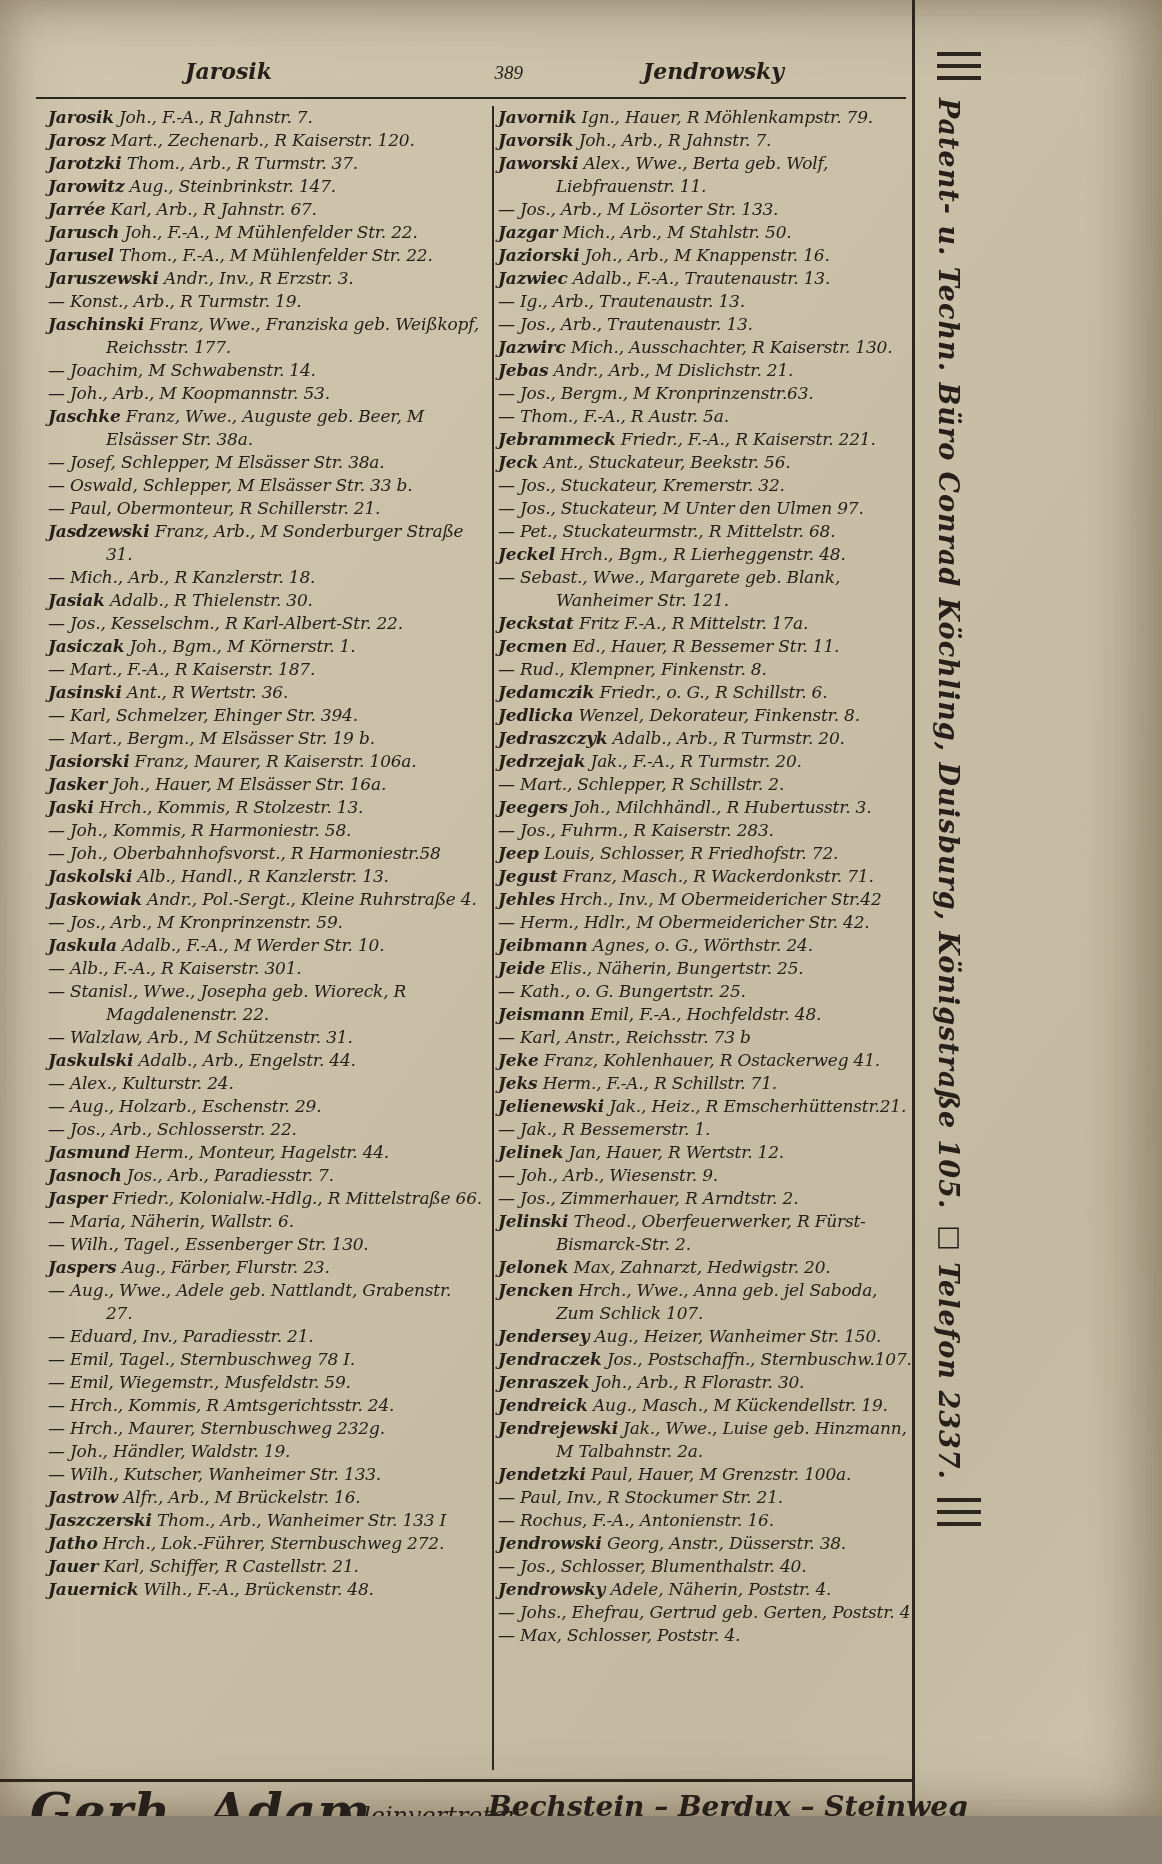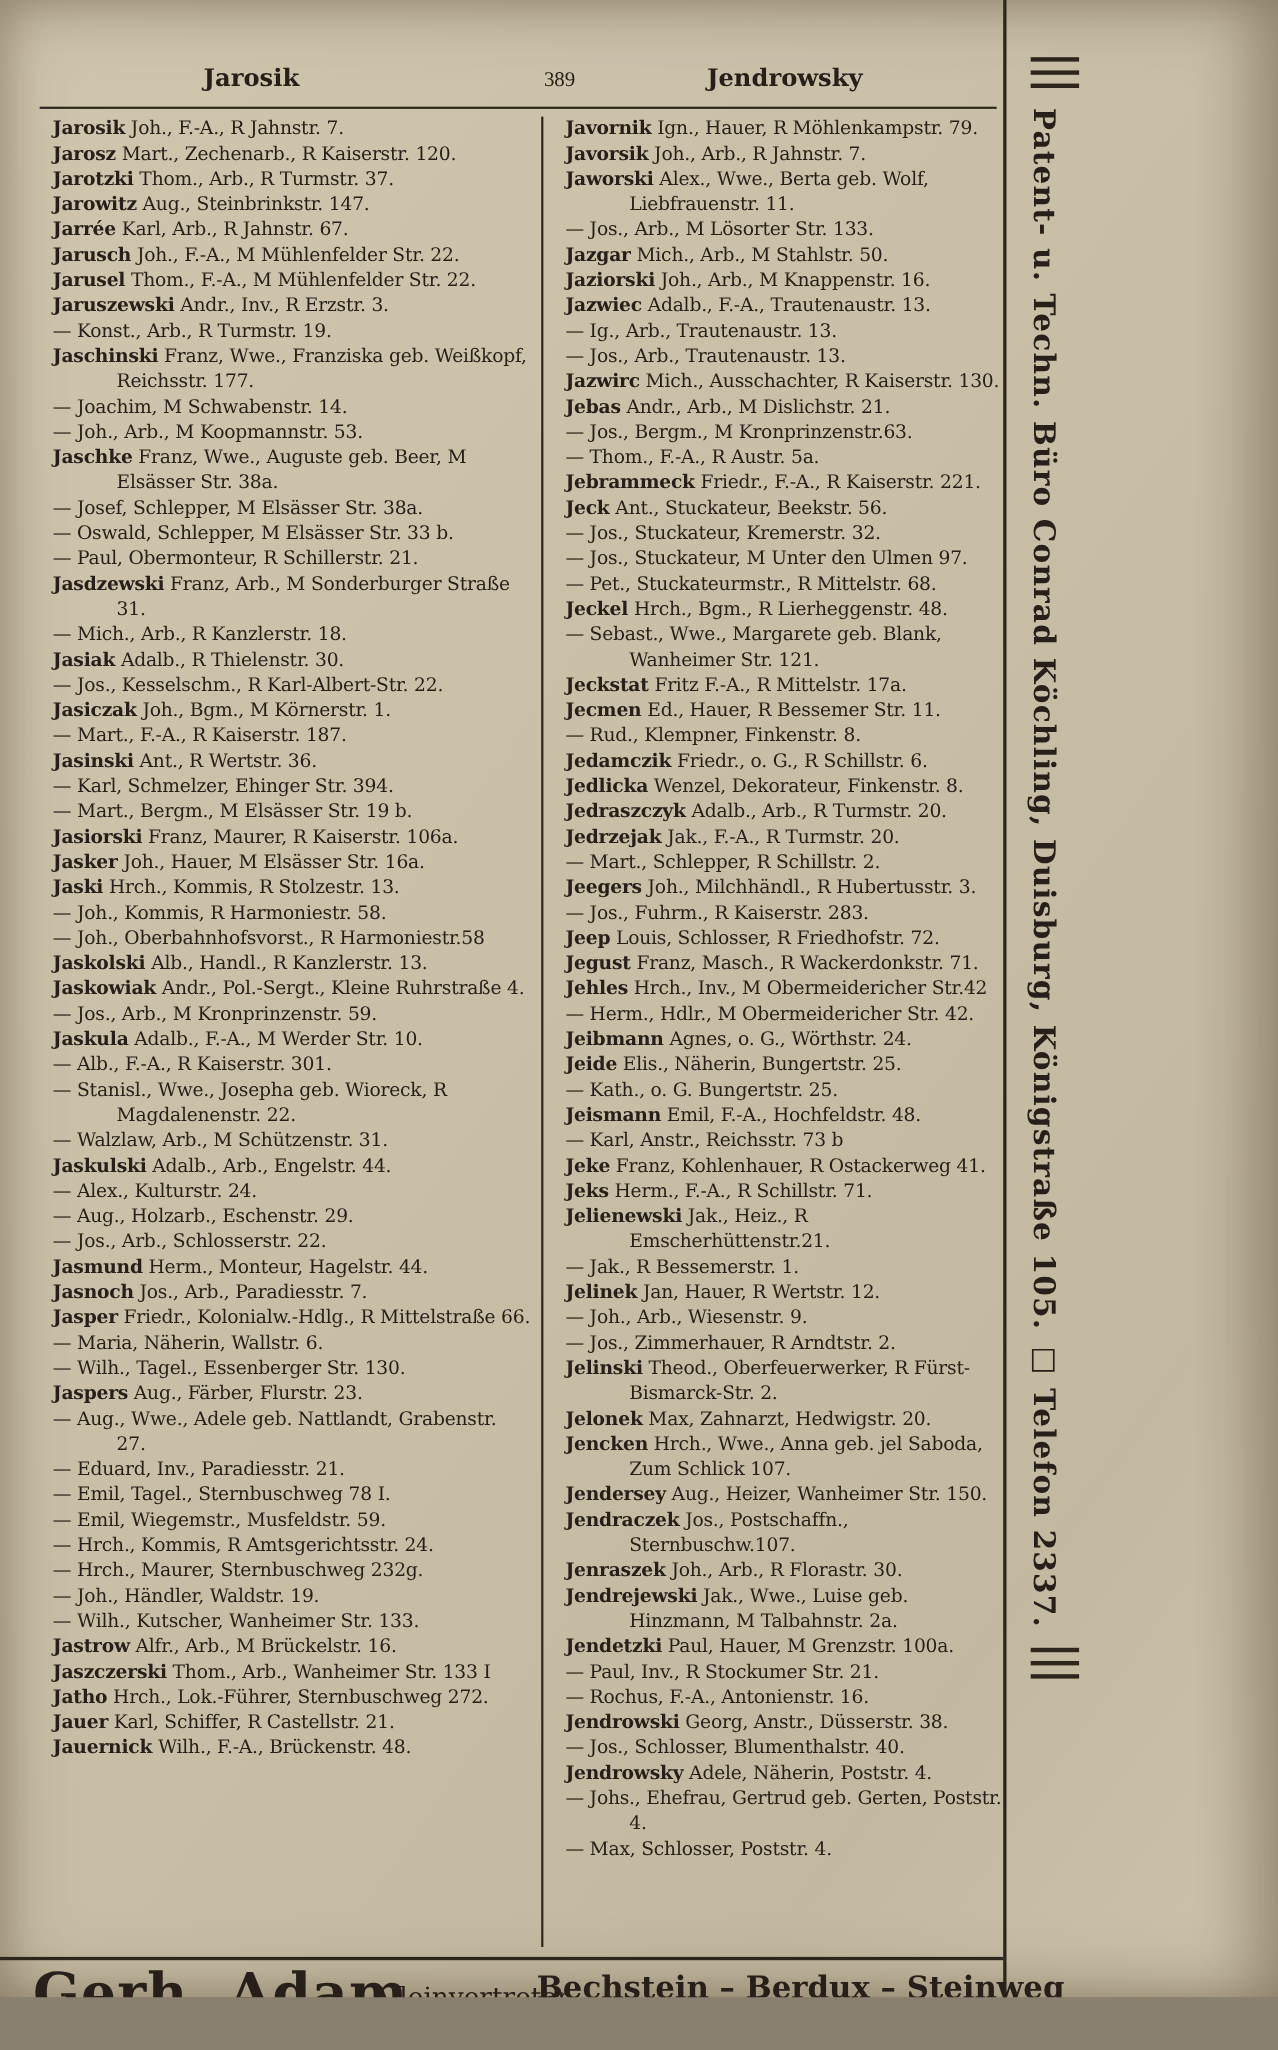--- a/index.html
+++ b/index.html
@@ -1,31 +1,31 @@
 <!DOCTYPE html>
 <html><head>
 <meta charset="utf-8">
 <style>
   html,body{margin:0;padding:0;background:#8a8070;}
   .page{
     position:relative;width:1162px;height:1816px;overflow:hidden;
     background:linear-gradient(125deg,#d0c6ae 0%,#c9bfa7 45%,#c3b9a0 80%,#cdc3ab 100%);
     box-shadow:inset 0 0 70px rgba(70,52,28,.28), inset -30px 0 46px rgba(70,52,28,.22), inset 14px 0 24px rgba(70,52,28,.12);
-    font-family:"DejaVu Serif","Liberation Serif",serif;color:#27201a;
+    font-family:"DejaVu Serif","Liberation Serif",serif;color:#27201a;font-style:italic;
   }
   
   .header{position:absolute;top:58px;left:38px;width:866px;display:flex;align-items:baseline;}
   .h-key{width:44%;text-align:center;font-weight:bold;font-size:22px;}
   .h-num{width:12%;text-align:right;font-size:19px;font-family:"Liberation Serif",serif;}
   .header-rule{position:absolute;top:97px;left:36px;width:870px;border-top:2px solid #2d261d;}
   
   .cols{position:absolute;top:106px;left:48px;width:868px;height:1664px;display:flex;}
   .col{box-sizing:border-box;font-size:17px;line-height:23px;letter-spacing:-.2px;}
   .col.cleft{width:444px;padding-right:10px;}
-  .col.cright{width:424px;border-left:2px solid #2d261d;padding-left:20px;}
+  .col.cright{width:424px;border-left:2px solid #2d261d;padding-left:4px;}
   .entry{padding-left:58px;text-indent:-58px;}
   .entry b{font-weight:700;}
   
   .sidebar{
     position:absolute;top:0;right:0;bottom:0;width:250px;box-sizing:border-box;
     border-left:3px solid #2d261d;display:flex;flex-direction:column;align-items:flex-start;
     padding:52px 0 34px 16px;overflow:hidden;
   }
   .triple{width:44px;height:20px;border-top:4px solid #2d261d;border-bottom:4px solid #2d261d;position:relative;margin-left:6px;flex:none;}
   .triple::after{content:"";position:absolute;left:0;right:0;top:50%;margin-top:-2px;border-top:4px solid #2d261d;}
@@ -166,20 +166,21 @@
         <div class="entry">— Jak., R Bessemerstr. 1.</div>
         <div class="entry"><b>Jelinek</b> Jan, Hauer, R Wertstr. 12.</div>
         <div class="entry">— Joh., Arb., Wiesenstr. 9.</div>
         <div class="entry">— Jos., Zimmerhauer, R Arndtstr. 2.</div>
         <div class="entry"><b>Jelinski</b> Theod., Oberfeuerwerker, R Fürst-Bismarck-Str. 2.</div>
         <div class="entry"><b>Jelonek</b> Max, Zahnarzt, Hedwigstr. 20.</div>
         <div class="entry"><b>Jencken</b> Hrch., Wwe., Anna geb. jel Saboda, Zum Schlick 107.</div>
         <div class="entry"><b>Jendersey</b> Aug., Heizer, Wanheimer Str. 150.</div>
         <div class="entry"><b>Jendraczek</b> Jos., Postschaffn., Sternbuschw.107.</div>
         <div class="entry"><b>Jenraszek</b> Joh., Arb., R Florastr. 30.</div>
+        <div class="entry"><b>Jendreick</b> Aug., Masch., M Kückendellstr. 19.</div>
         <div class="entry"><b>Jendrejewski</b> Jak., Wwe., Luise geb. Hinzmann, M Talbahnstr. 2a.</div>
         <div class="entry"><b>Jendetzki</b> Paul, Hauer, M Grenzstr. 100a.</div>
         <div class="entry">— Paul, Inv., R Stockumer Str. 21.</div>
         <div class="entry">— Rochus, F.-A., Antonienstr. 16.</div>
         <div class="entry"><b>Jendrowski</b> Georg, Anstr., Düsserstr. 38.</div>
         <div class="entry">— Jos., Schlosser, Blumenthalstr. 40.</div>
         <div class="entry"><b>Jendrowsky</b> Adele, Näherin, Poststr. 4.</div>
         <div class="entry">— Johs., Ehefrau, Gertrud geb. Gerten, Poststr. 4.</div>
         <div class="entry">— Max, Schlosser, Poststr. 4.</div>
       </div>

